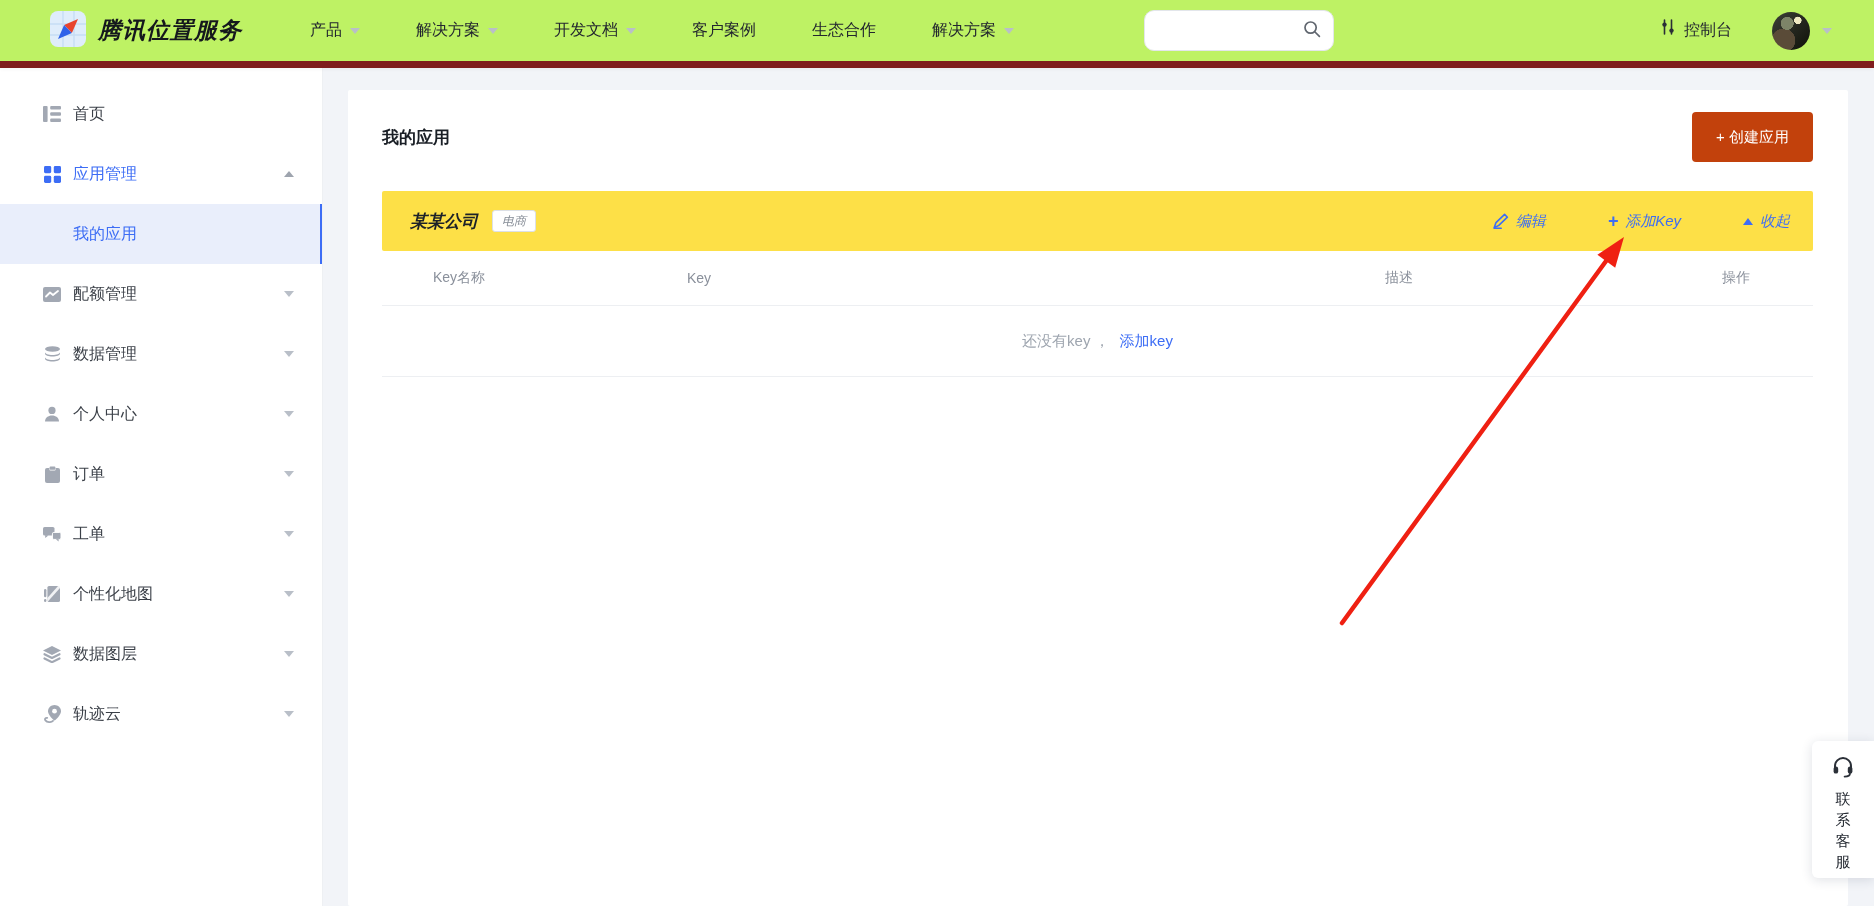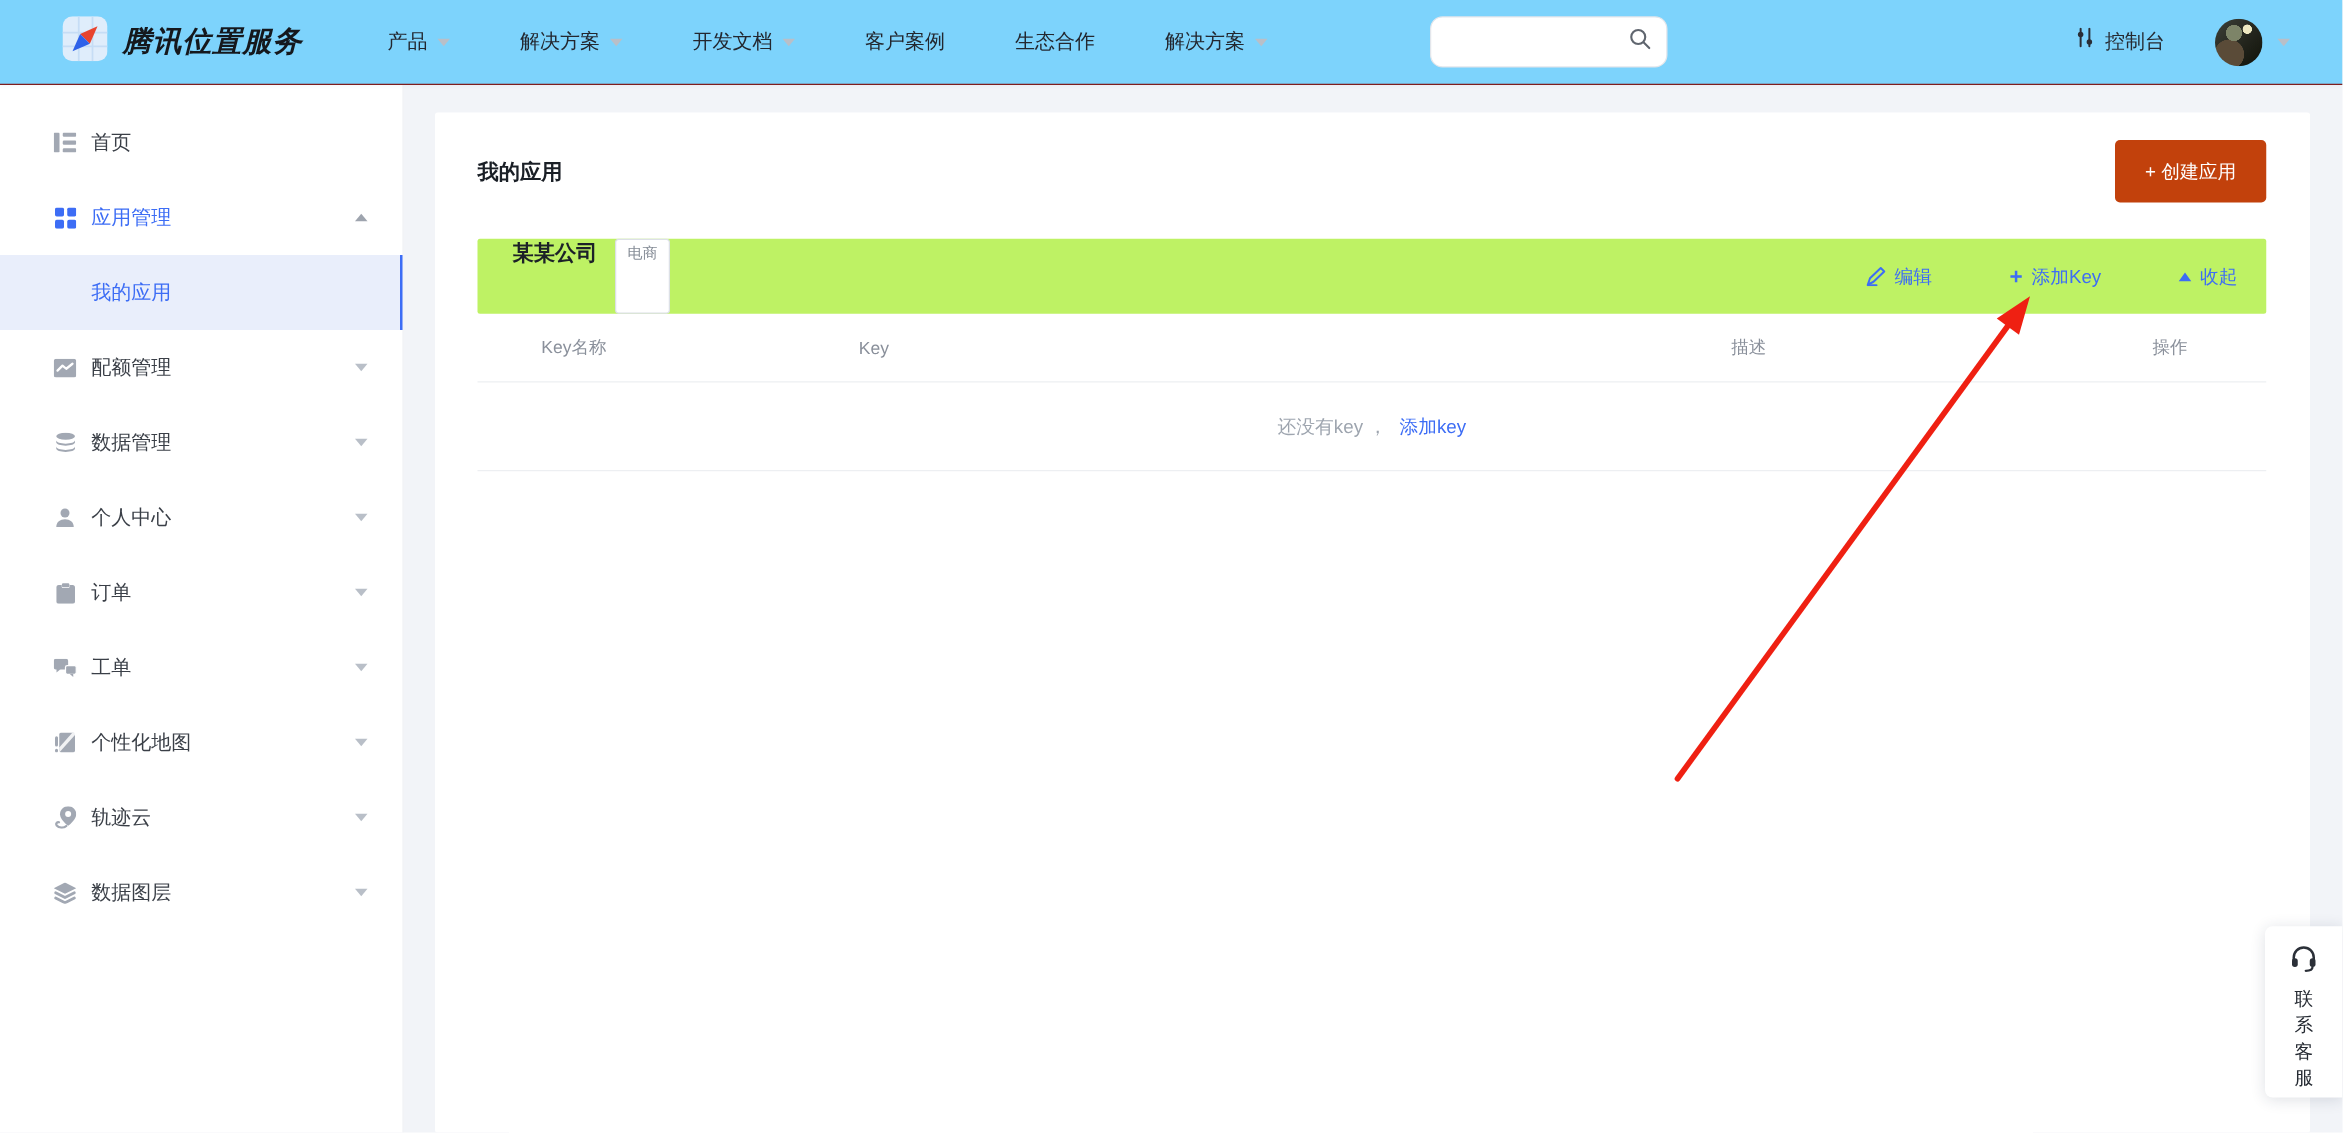--- a/index.html
+++ b/index.html
@@ -5,21 +5,21 @@
   * { margin:0; padding:0; box-sizing:border-box; }
   html,body { width:1874px; height:906px; overflow:hidden; }
   body {
     font-family:"Liberation Sans","DejaVu Sans",sans-serif;
     background:#F2F4F8; color:#2A2F37; position:relative;
   }
 
   
   .navbar {
     position:absolute; top:0; left:0; width:1874px; height:68px;
-    background:#7dd3fc; border-bottom:1px solid #7f1d1d;
+    background:#bef264; border-bottom:7px solid #7f1d1d;
     box-shadow:0 1px 4px rgba(30,40,70,.05);
     display:flex; align-items:center; z-index:30;
   }
   .brand { display:flex; align-items:center; margin-left:50px; cursor:pointer; }
   .brand-title {
     margin-left:12px; font-size:23px; font-weight:800; font-style:italic;
     letter-spacing:1px; color:#15181D; white-space:nowrap;
   }
   .nav-menu { display:flex; align-items:center; margin-left:68px; }
   .nav-item {
@@ -86,22 +86,22 @@
     padding:28px 35px 0 34px; height:66px;
   }
   .page-title { font-size:17px; font-weight:bold; color:#1A1F26; }
   .create-btn {
     min-width:121px; height:50px; background:#c2410c; color:#fff; border:none;
     border-radius:4px; font-size:15px; cursor:pointer; padding:0 16px;
     font-family:inherit;
   }
   .app-card { margin:35px 35px 0 34px; }
   .card-head {
-    height:60px; background:#bef264; border-radius:2px;
-    display:flex; padding:0 23px 0 28px;
+    height:60px; background:#fde047; border-radius:2px;
+    display:flex; align-items:center; padding:0 23px 0 28px;font-style:italic;
   }
   .app-name { font-size:17px; font-weight:bold; color:#1C2128; }
   .app-tag {
     margin-left:14px; font-size:12px; color:#858C96; background:#fff;
     border:1px solid #DCE0E6; border-radius:3px; padding:4px 9px; line-height:1;
   }
   .card-actions { margin-left:auto; display:flex; align-items:center; }
   .action-link {
     display:flex; align-items:center; color:#3D6DF5; font-size:15px;
     cursor:pointer; margin-left:62px; white-space:nowrap;
@@ -304,39 +304,39 @@
         <rect x="0" y="3" width="2.4" height="8.2" rx="1.2" fill="#A2A8B3"></rect>
         <rect x="0" y="13" width="2.4" height="3" rx="1.2" fill="#A2A8B3"></rect>
       </svg>
     </span>
     <span class="s-label">个性化地图</span>
     <span class="s-caret caret-down"></span>
   </div>
 
   <div class="side-item">
     <span class="s-icon">
+      <svg width="18" height="17" viewBox="0 0 18 17">
+        <polygon points="9,0 18,4.5 9,9 0,4.5" fill="#A2A8B3"></polygon>
+        <path d="M1.5 8.2 L9 12 L16.5 8.2" stroke="#A2A8B3" stroke-width="2.2" fill="none" stroke-linecap="round" stroke-linejoin="round"></path>
+        <path d="M1.5 12.4 L9 16.2 L16.5 12.4" stroke="#A2A8B3" stroke-width="2.2" fill="none" stroke-linecap="round" stroke-linejoin="round"></path>
+      </svg>
+    </span>
+    <span class="s-label">数据图层</span>
+    <span class="s-caret caret-down"></span>
+  </div>
+
+  <div class="side-item">
+    <span class="s-icon">
       <svg width="17" height="18" viewBox="0 0 17 18">
         <path d="M10.5 0 C14 0 17 2.8 17 6.3 C17 9.8 12.5 14.2 10.5 15.6 C8.5 14.2 4 9.8 4 6.3 C4 2.8 7 0 10.5 0 Z" fill="#A2A8B3"></path>
         <circle cx="10.5" cy="6.2" r="2.4" fill="#fff"></circle>
         <path d="M9 15.8 c-2 2 -6 1.6 -7.6 -0.4 c-1 -1.4 0 -2.8 1.8 -2.6" stroke="#A2A8B3" stroke-width="1.8" fill="none" stroke-linecap="round"></path>
       </svg>
     </span>
     <span class="s-label">轨迹云</span>
-    <span class="s-caret caret-down"></span>
-  </div>
-
-  <div class="side-item">
-    <span class="s-icon">
-      <svg width="18" height="17" viewBox="0 0 18 17">
-        <polygon points="9,0 18,4.5 9,9 0,4.5" fill="#A2A8B3"></polygon>
-        <path d="M1.5 8.2 L9 12 L16.5 8.2" stroke="#A2A8B3" stroke-width="2.2" fill="none" stroke-linecap="round" stroke-linejoin="round"></path>
-        <path d="M1.5 12.4 L9 16.2 L16.5 12.4" stroke="#A2A8B3" stroke-width="2.2" fill="none" stroke-linecap="round" stroke-linejoin="round"></path>
-      </svg>
-    </span>
-    <span class="s-label">数据图层</span>
     <span class="s-caret caret-down"></span>
   </div>
 </aside>
 
 <main class="main-panel">
   <div class="panel-head">
     <h1 class="page-title">我的应用</h1>
     <button class="create-btn">+ 创建应用</button>
   </div>
 

